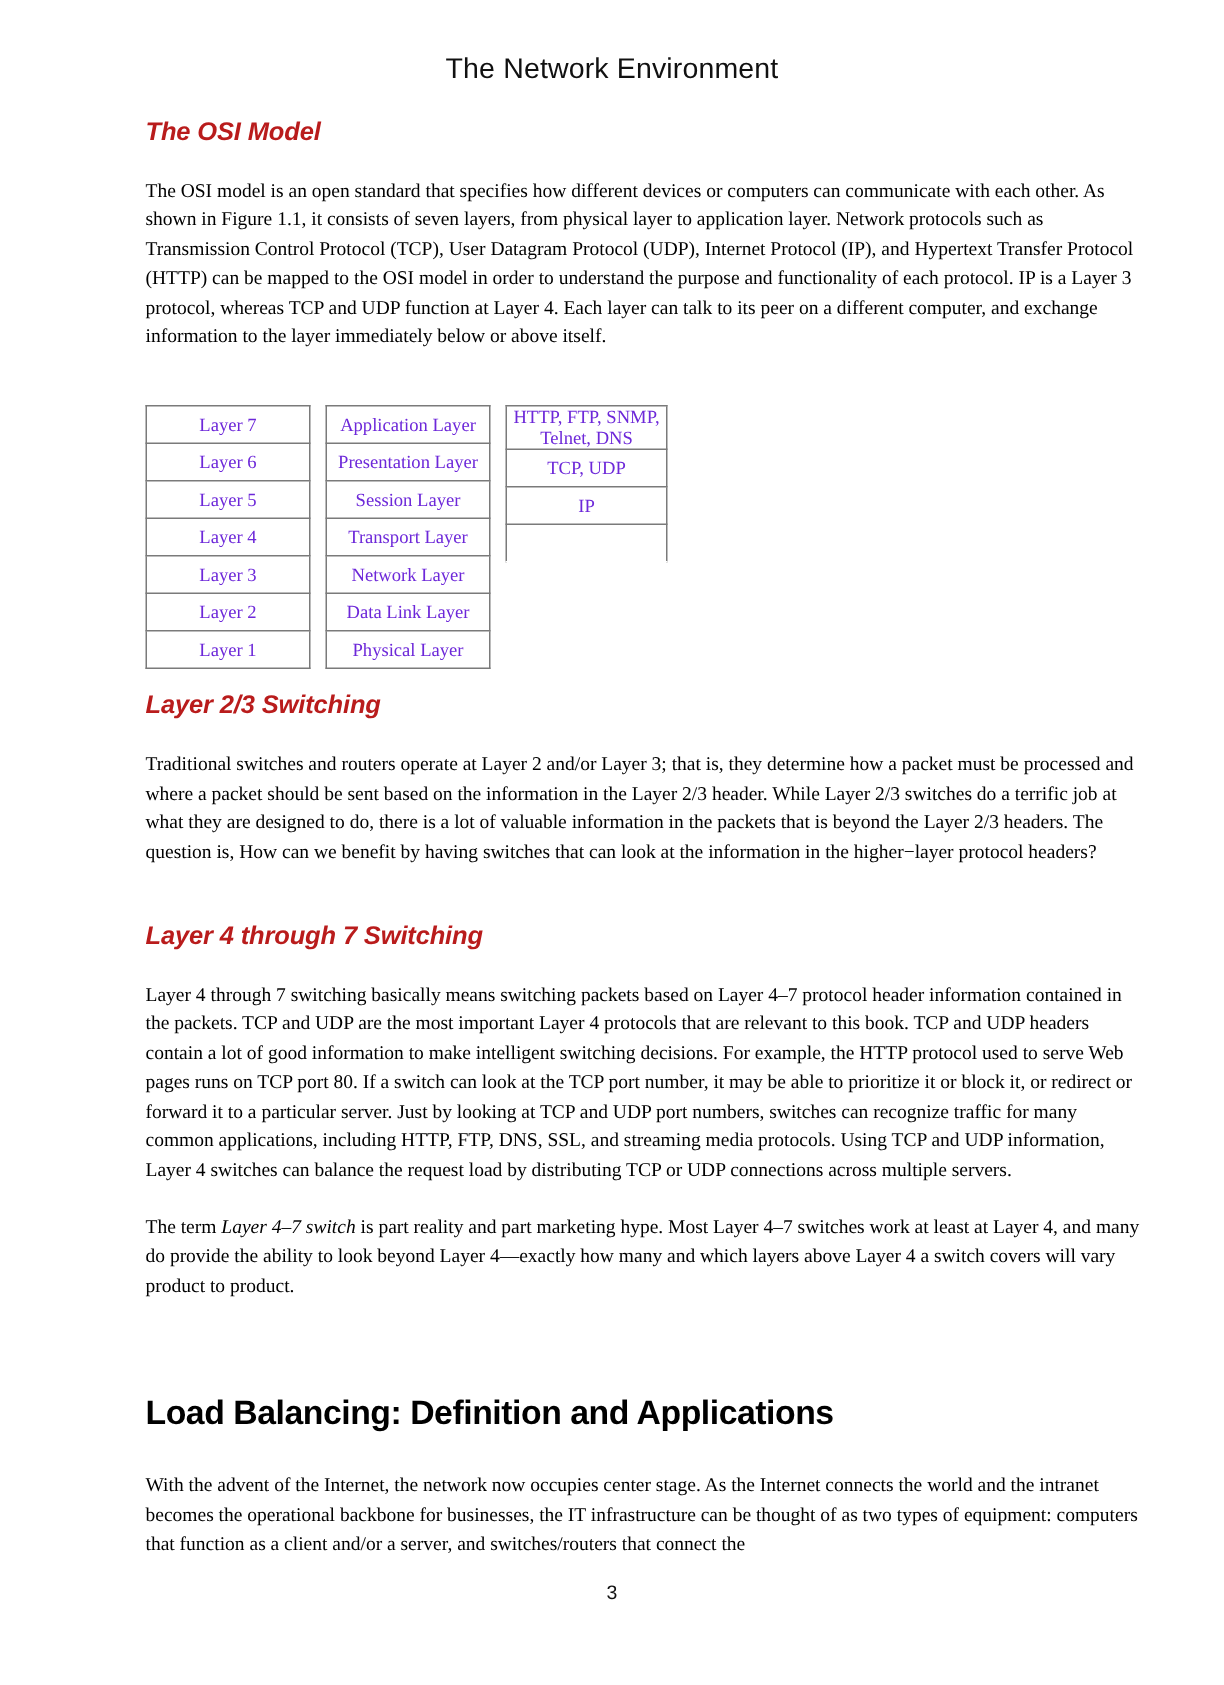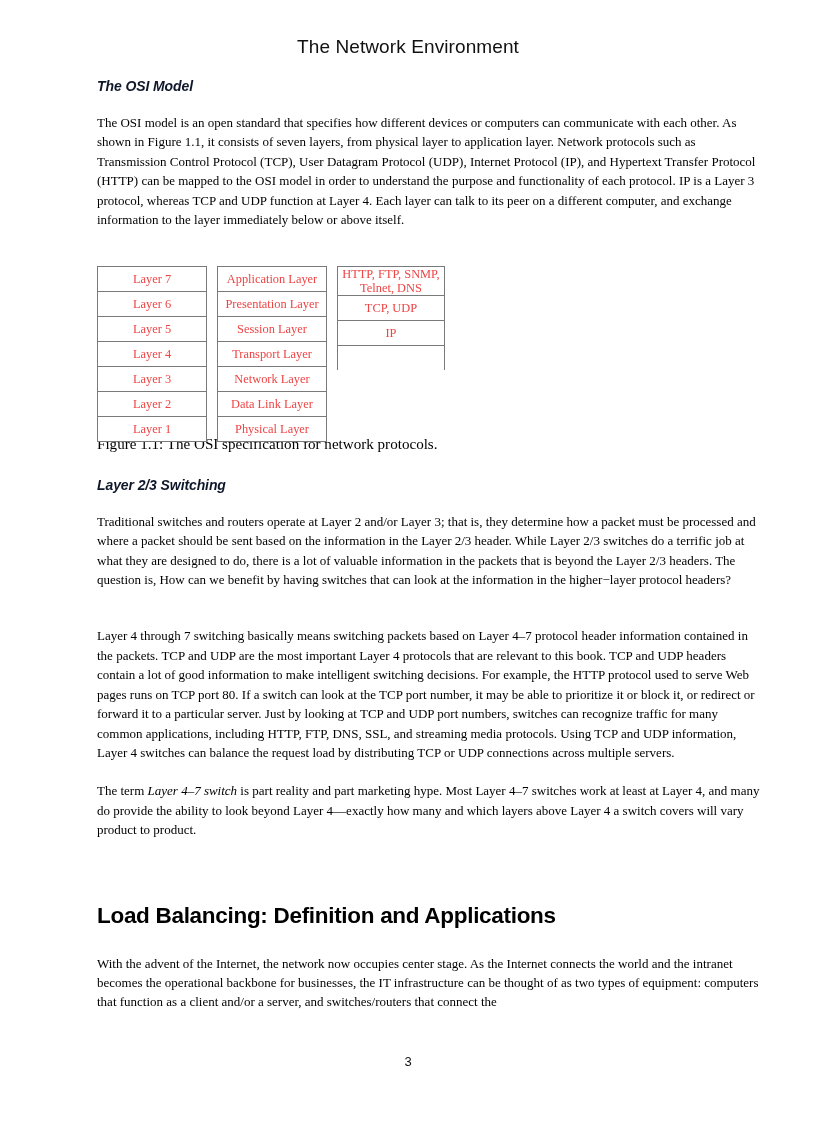--- a/index.html
+++ b/index.html
@@ -42,24 +42,24 @@
     position: absolute;
     left: 97px;
     top: 78px;
     width: 668px;
   }
 
   h2.sub-head {
     font-family: "Liberation Sans", sans-serif;
     font-style: italic;
     font-weight: bold;
-    font-size: 14px;
+    font-size: 17px;
     margin: 0 0 19px 0;
     letter-spacing: -0.1px;
-    color: #0f172a;
+    color: #b91c1c;
   }
 
   h1.main-head {
     font-family: "Liberation Sans", sans-serif;
     font-weight: bold;
     font-size: 22.5px;
     margin: 4px 0 25px 0;
     letter-spacing: -0.3px;
     color: #000;
   }
@@ -105,21 +105,21 @@
   .osi-col table {
     border-collapse: collapse;
     table-layout: fixed;
   }
 
   .osi-col td {
     font-family: "Liberation Serif", serif;
     font-size: 12.4px;
     text-align: center;
     vertical-align: middle;
-    color: #ef4444;
+    color: #6d28d9;
     padding: 0;
     height: 24px;
     border: 1px solid #7a7a7a;
     background: #ffffff;
   }
 
   .col-layers { left: 0px; }
   .col-layers td { width: 108px; }
 
   .col-names { left: 120px; }
@@ -244,31 +244,31 @@
               <tr>
                 <td rowspan="2" class="empty-cell"></td>
               </tr>
               <tr></tr>
             </tbody>
           </table>
         </div>
 
       </div>
 
-      <p class="figure-caption">Figure 1.1: The OSI specification for network protocols.</p>
     </div>
 
     <div class="spacer-22"></div>
 
     <h2 class="sub-head">Layer 2/3 Switching</h2>
 
     <p class="body-text">Traditional switches and routers operate at Layer 2 and/or Layer 3; that is, they determine how a packet must be processed and where a packet should be sent based on the information in the Layer 2/3 header. While Layer 2/3 switches do a terrific job at what they are designed to do, there is a lot of valuable information in the packets that is beyond the Layer 2/3 headers. The question is, How can we benefit by having switches that can look at the information in the higher−layer protocol headers?</p>
 
     <div class="spacer-18"></div>
 
+    <h2 class="sub-head">Layer 4 through 7 Switching</h2>
 
     <p class="body-text">Layer 4 through 7 switching basically means switching packets based on Layer 4–7 protocol header information contained in the packets. TCP and UDP are the most important Layer 4 protocols that are relevant to this book. TCP and UDP headers contain a lot of good information to make intelligent switching decisions. For example, the HTTP protocol used to serve Web pages runs on TCP port 80. If a switch can look at the TCP port number, it may be able to prioritize it or block it, or redirect or forward it to a particular server. Just by looking at TCP and UDP port numbers, switches can recognize traffic for many common applications, including HTTP, FTP, DNS, SSL, and streaming media protocols. Using TCP and UDP information, Layer 4 switches can balance the request load by distributing TCP or UDP connections across multiple servers.</p>
 
     <p class="body-text"><span>The term </span><em class="it">Layer 4–7 switch</em><span> is part reality and part marketing hype. Most Layer 4–7 switches work at least at Layer 4, and many do provide the ability to look beyond Layer 4—exactly how many and which layers above Layer 4 a switch covers will vary product to product.</span></p>
 
     <div class="spacer-40"></div>
 
     <h1 class="main-head">Load Balancing: Definition and Applications</h1>
 
     <p class="body-text tight">With the advent of the Internet, the network now occupies center stage. As the Internet connects the world and the intranet becomes the operational backbone for businesses, the IT infrastructure can be thought of as two types of equipment: computers that function as a client and/or a server, and switches/routers that connect the</p>

